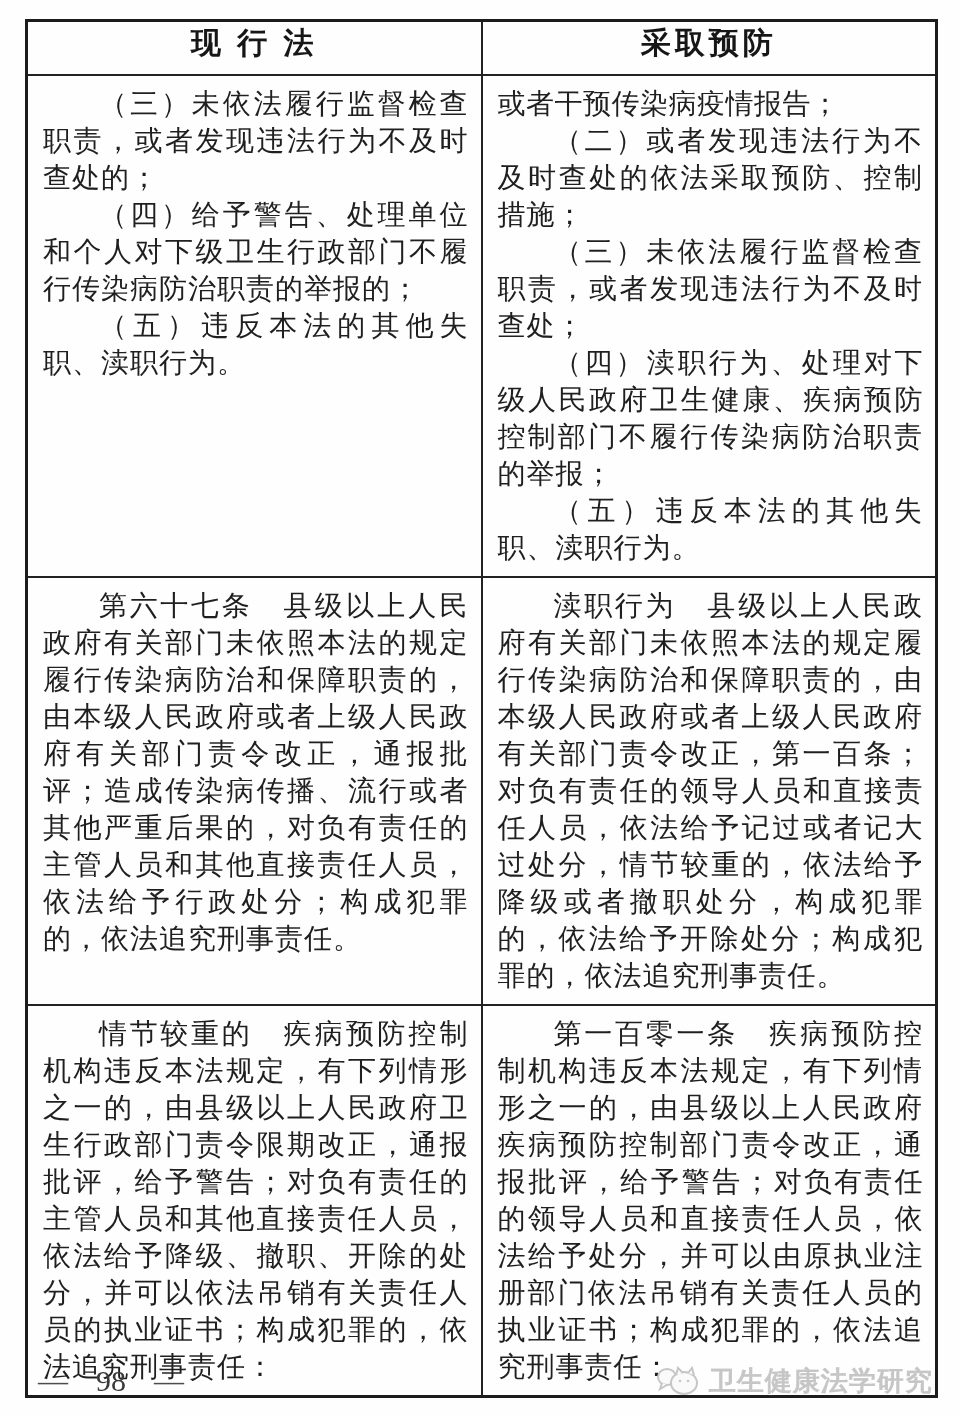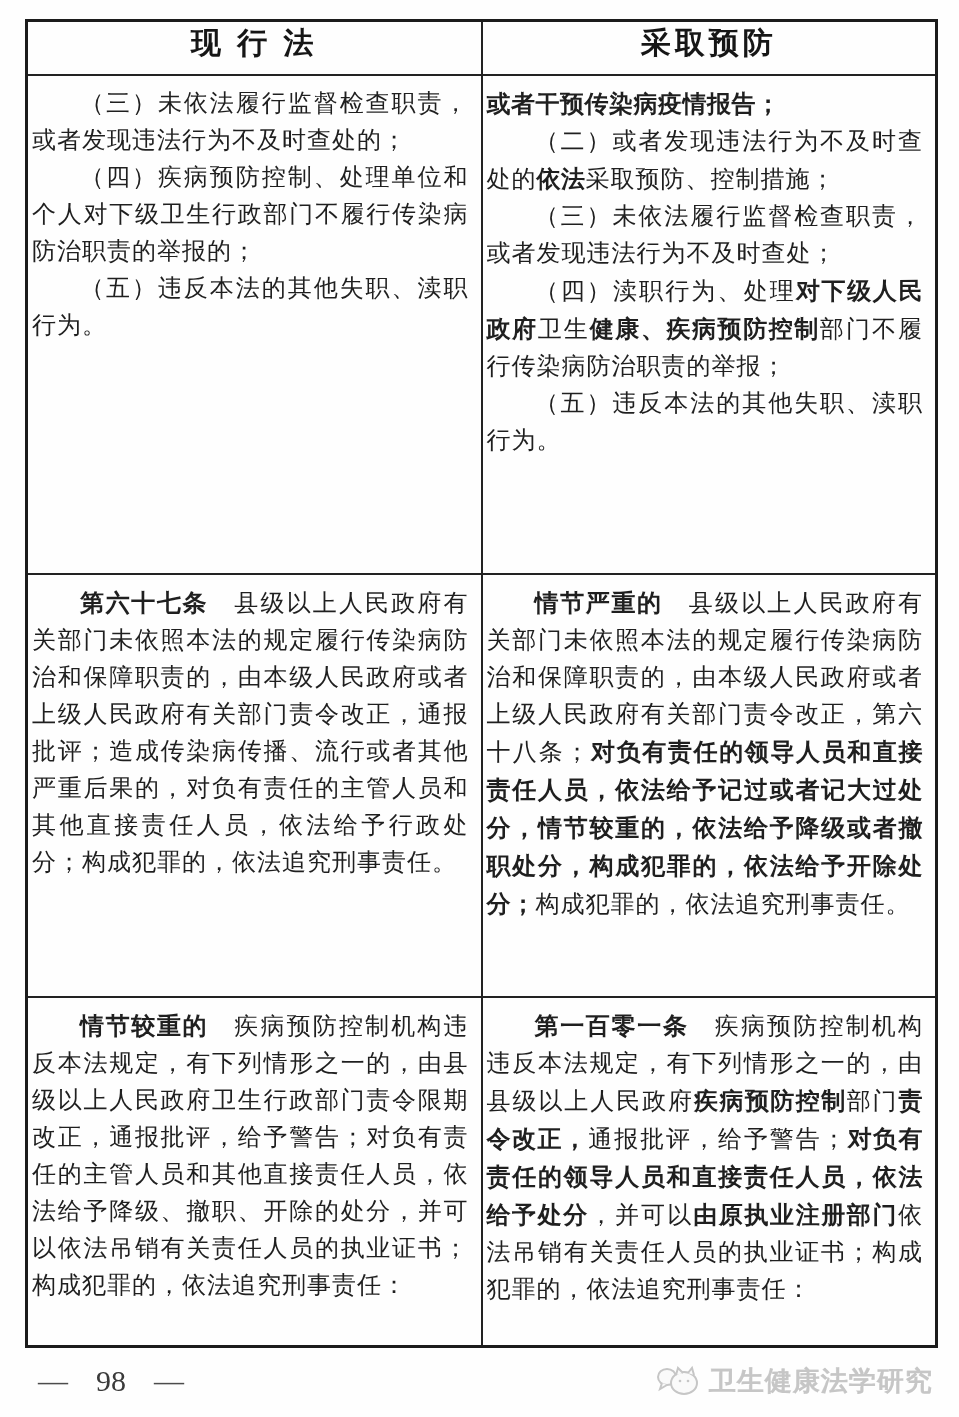--- a/index.html
+++ b/index.html
@@ -30,38 +30,38 @@
     height:50px;
     font-size:30px;
     font-weight:700;
     text-align:center;
     vertical-align:middle;
     letter-spacing:4px;
     font-family:"Liberation Sans","DejaVu Sans",sans-serif;
     color:#161616;
   }
   td.cell{
-    padding:9px 12px 10px 4px;
-    font-size:24px;
+    padding:9px 12px 10px 15px;
+    font-size:28px;
     line-height:37px;
     letter-spacing:1px;
   }
   td.row-0{height:478px;}
   td.row-1{height:402px;}
   td.row-2{height:328px;}
   .cell p{
     margin:0;
     text-align:justify;
     text-justify:inter-character;
     word-break:break-all;
   }
   .cell p.indent{ text-indent:2em; }
   .run{ font-weight:400; }
   .run.bold{
-    font-weight:700;
+    font-weight:400;
     font-family:"Liberation Sans","DejaVu Sans",sans-serif;
     letter-spacing:0.5px;
   }
   .footer{
     position:absolute;
     left:0;right:0;bottom:10px;
     height:52px;
     display:flex;
     justify-content:space-between;
     align-items:center;
@@ -103,37 +103,37 @@
     <thead>
       <tr>
         <th class="col-head">现 行 法</th>
         <th class="col-head">采取预防</th>
       </tr>
     </thead>
     <tbody>
       <tr>
         <td class="cell row-0">
             <p class="para indent"><span class="run">（三）未依法履行监督检查职责，或者发现违法行为不及时查处的；</span></p>
-            <p class="para indent"><span class="run">（四）疾病预防控制、处理单位和个人对下级卫生行政部门不履行传染病防治职责的举报的；</span></p>
+            <p class="para indent"><span class="run">（四）给予警告、处理单位和个人对下级卫生行政部门不履行传染病防治职责的举报的；</span></p>
             <p class="para indent"><span class="run">（五）违反本法的其他失职、渎职行为。</span></p>
           </td>
         <td class="cell row-0">
             <p class="para"><span class="run bold">或者干预传染病疫情报告；</span></p>
             <p class="para indent"><span class="run">（二）或者发现违法行为不及时查处的</span><span class="run bold">依法</span><span class="run">采取预防、控制措施；</span></p>
             <p class="para indent"><span class="run">（三）未依法履行监督检查职责，或者发现违法行为不及时查处；</span></p>
             <p class="para indent"><span class="run">（四）渎职行为、处理</span><span class="run bold">对下级人民政府</span><span class="run">卫生</span><span class="run bold">健康、疾病预防控制</span><span class="run">部门不履行传染病防治职责的举报；</span></p>
             <p class="para indent"><span class="run">（五）违反本法的其他失职、渎职行为。</span></p>
           </td>
       </tr>
       <tr>
         <td class="cell row-1">
             <p class="para indent"><span class="run bold">第六十七条</span><span class="run">　县级以上人民政府有关部门未依照本法的规定履行传染病防治和保障职责的，由本级人民政府或者上级人民政府有关部门责令改正，通报批评；造成传染病传播、流行或者其他严重后果的，对负有责任的主管人员和其他直接责任人员，依法给予行政处分；构成犯罪的，依法追究刑事责任。</span></p>
           </td>
         <td class="cell row-1">
-            <p class="para indent"><span class="run bold">情节严重的</span><span class="run">　县级以上人民政府有关部门未依照本法的规定履行传染病防治和保障职责的，由本级人民政府或者上级人民政府有关部门责令改正，第六十八条；</span><span class="run bold">对负有责任的领导人员和直接责任人员，依法给予记过或者记大过处分，情节较重的，依法给予降级或者撤职处分，构成犯罪的，依法给予开除处分；</span><span class="run">构成犯罪的，依法追究刑事责任。</span></p>
+            <p class="para indent"><span class="run bold">渎职行为</span><span class="run">　县级以上人民政府有关部门未依照本法的规定履行传染病防治和保障职责的，由本级人民政府或者上级人民政府有关部门责令改正，第一百条；</span><span class="run bold">对负有责任的领导人员和直接责任人员，依法给予记过或者记大过处分，情节较重的，依法给予降级或者撤职处分，构成犯罪的，依法给予开除处分；</span><span class="run">构成犯罪的，依法追究刑事责任。</span></p>
           </td>
       </tr>
       <tr>
         <td class="cell row-2">
             <p class="para indent"><span class="run bold">情节较重的</span><span class="run">　疾病预防控制机构违反本法规定，有下列情形之一的，由县级以上人民政府卫生行政部门责令限期改正，通报批评，给予警告；对负有责任的主管人员和其他直接责任人员，依法给予降级、撤职、开除的处分，并可以依法吊销有关责任人员的执业证书；构成犯罪的，依法追究刑事责任：</span></p>
           </td>
         <td class="cell row-2">
             <p class="para indent"><span class="run bold">第一百零一条</span><span class="run">　疾病预防控制机构违反本法规定，有下列情形之一的，由县级以上人民政府</span><span class="run bold">疾病预防控制</span><span class="run">部门</span><span class="run bold">责令改正，</span><span class="run">通报批评，给予警告；</span><span class="run bold">对负有责任的领导人员和直接责任人员，依法给予处分</span><span class="run">，并可以</span><span class="run bold">由原执业注册部门</span><span class="run">依法吊销有关责任人员的执业证书；构成犯罪的，依法追究刑事责任：</span></p>
           </td>
       </tr>

